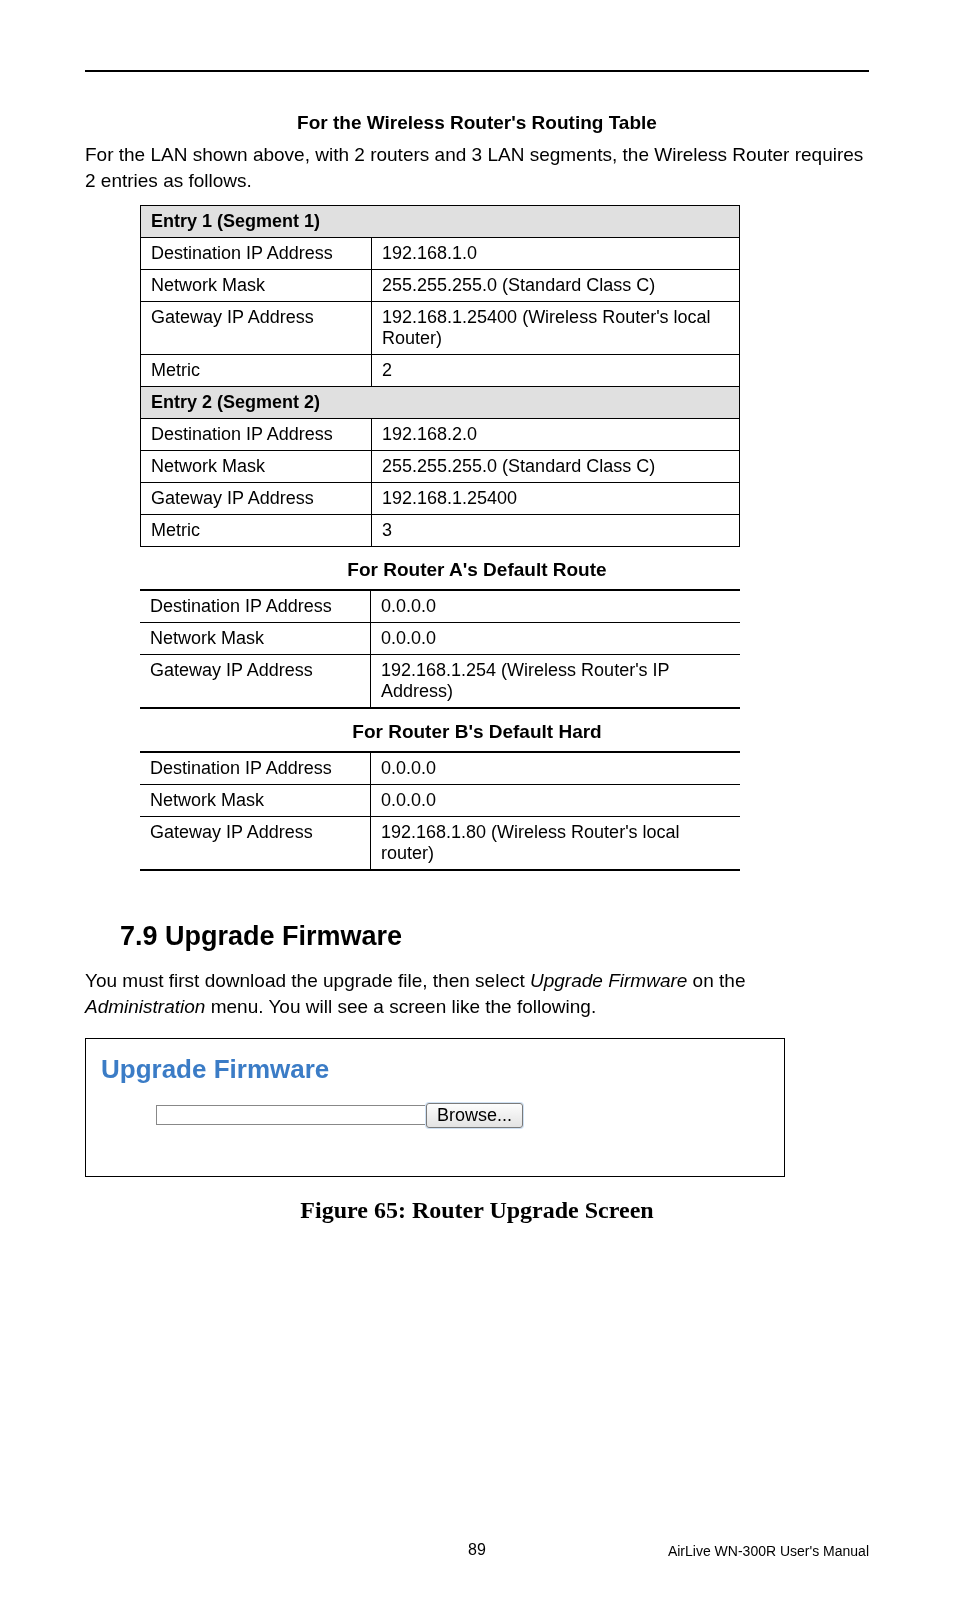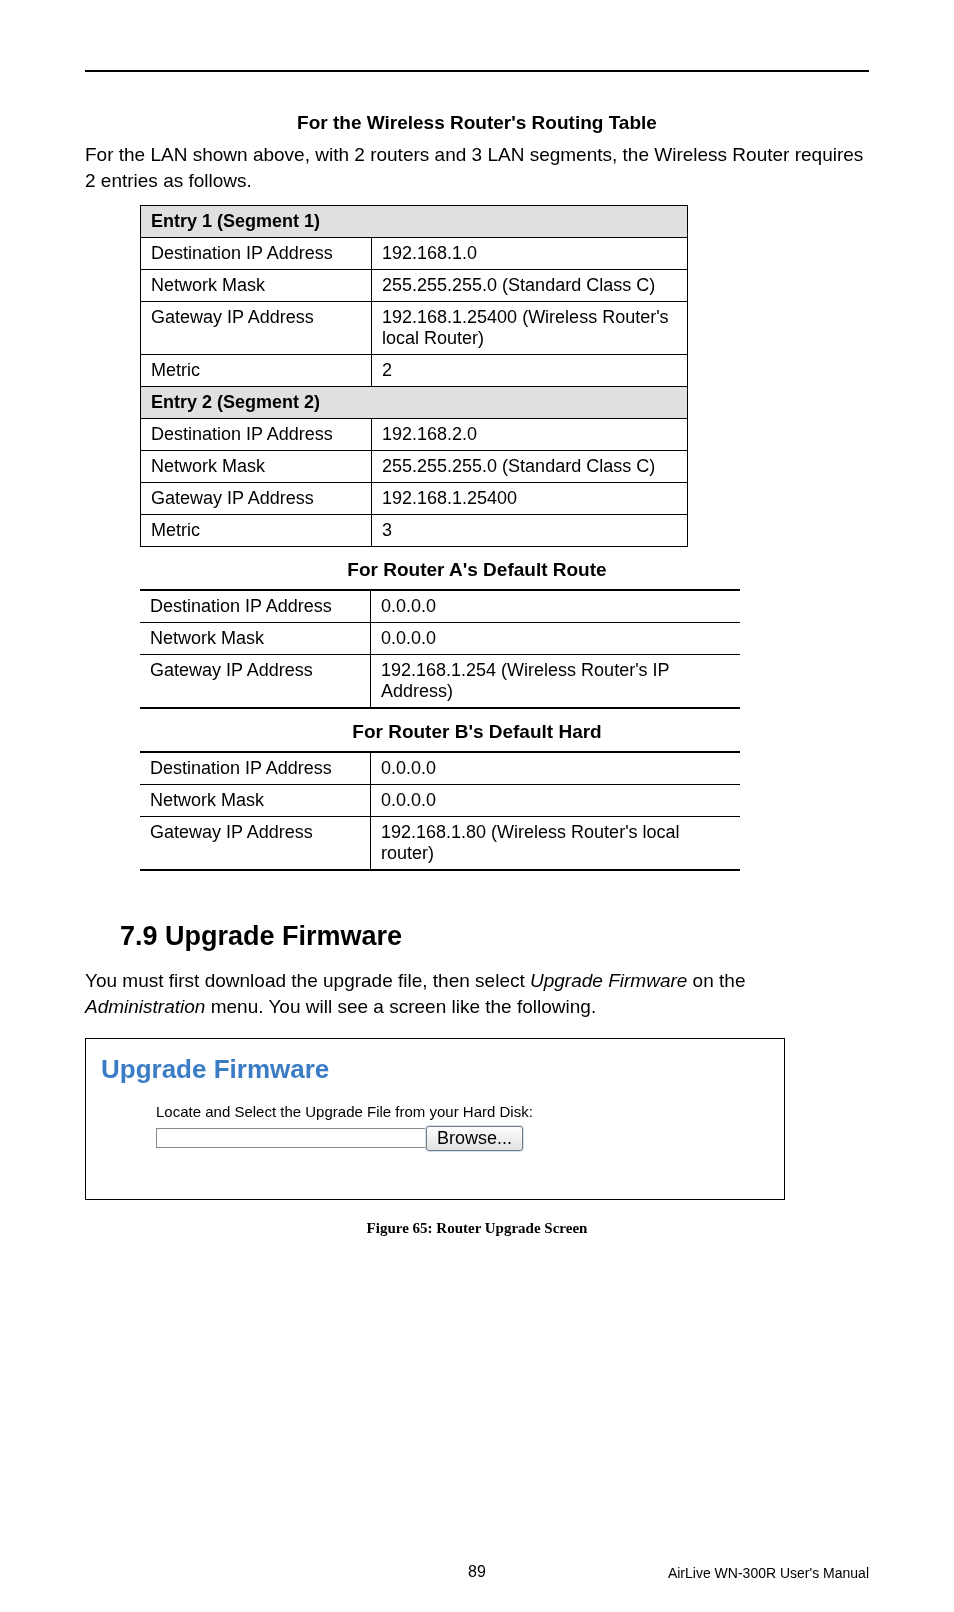--- a/index.html
+++ b/index.html
@@ -27,21 +27,21 @@
       margin: 8px 0;
       text-align: center;
     }
     .body-text {
       font-size: 19px;
       line-height: 1.35;
       margin: 8px 0;
     }
     .routing-table {
       border-collapse: collapse;
-      width: 548px;
+      width: 600px;
       margin: 12px 0 12px 55px;
       font-size: 18px;
     }
     .routing-table td, .routing-table th {
       border: 1px solid #000;
       padding: 5px 10px;
       text-align: left;
       vertical-align: top;
     }
     .routing-table .label-col {
@@ -132,26 +132,26 @@
     .btn-row {
       text-align: right;
     }
     .btn-row .btn {
       margin-left: 5px;
     }
     .figure-caption {
       text-align: center;
       font-family: 'Times New Roman', serif;
       font-weight: bold;
-      font-size: 15px;
+      font-size: 24px;
       margin: 20px 0 30px 0;
     }
     .footer {
       position: absolute;
-      bottom: 31px;
+      bottom: 53px;
       left: 85px;
       right: 85px;
     }
     .page-number {
       text-align: center;
       font-size: 16px;
     }
     .manual-name {
       position: absolute;
       right: 0;
@@ -248,21 +248,20 @@
     </table>
 
   <div class="h2-section">7.9  Upgrade Firmware</div>
 
   <div class="body-text">
     <span>You must first download the upgrade file, then select </span><span class="italic">Upgrade Firmware</span><span> on the </span><span class="italic">Administration</span><span> menu. You will see a screen like the following.</span>
   </div>
 
   <div class="firmware-box">
     <div class="firmware-title">Upgrade Firmware</div>
-    <div class="firmware-label">Locate and Select the Upgrade File from your Hard Disk:</div>
     <div class="file-row">
       <input type="text" class="file-input" style="">
       <button class="btn">Browse...</button>
     </div>
   </div>
 
   <div class="figure-caption">Figure 65: Router Upgrade Screen</div>
 
   <div class="footer">
     <div class="page-number">89</div>

